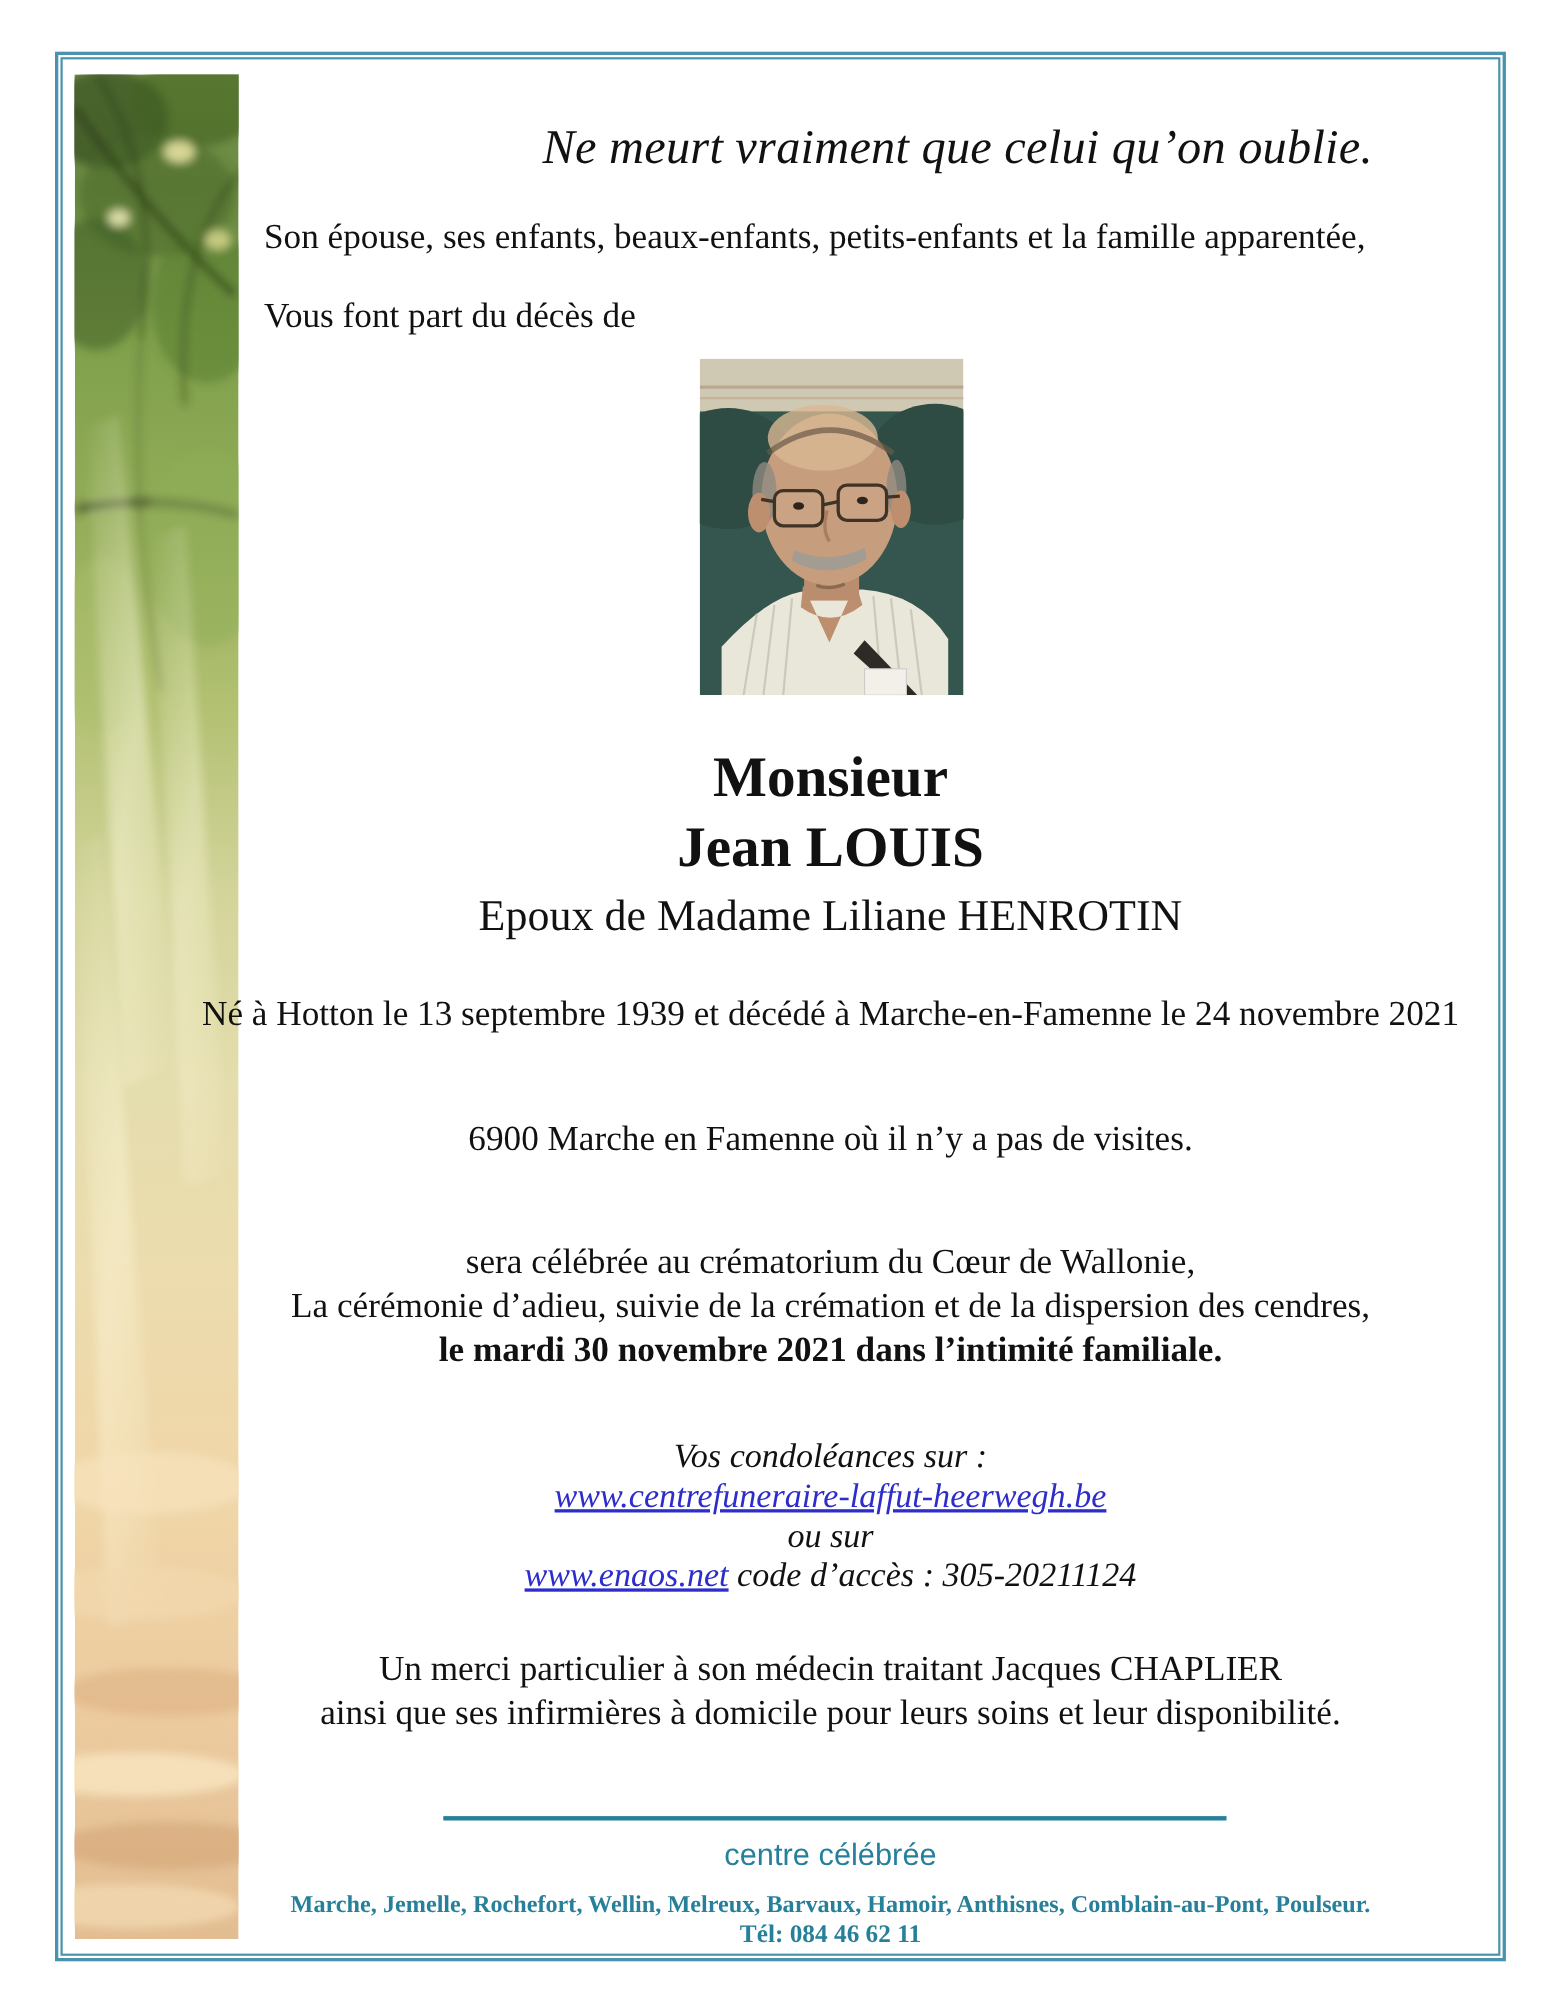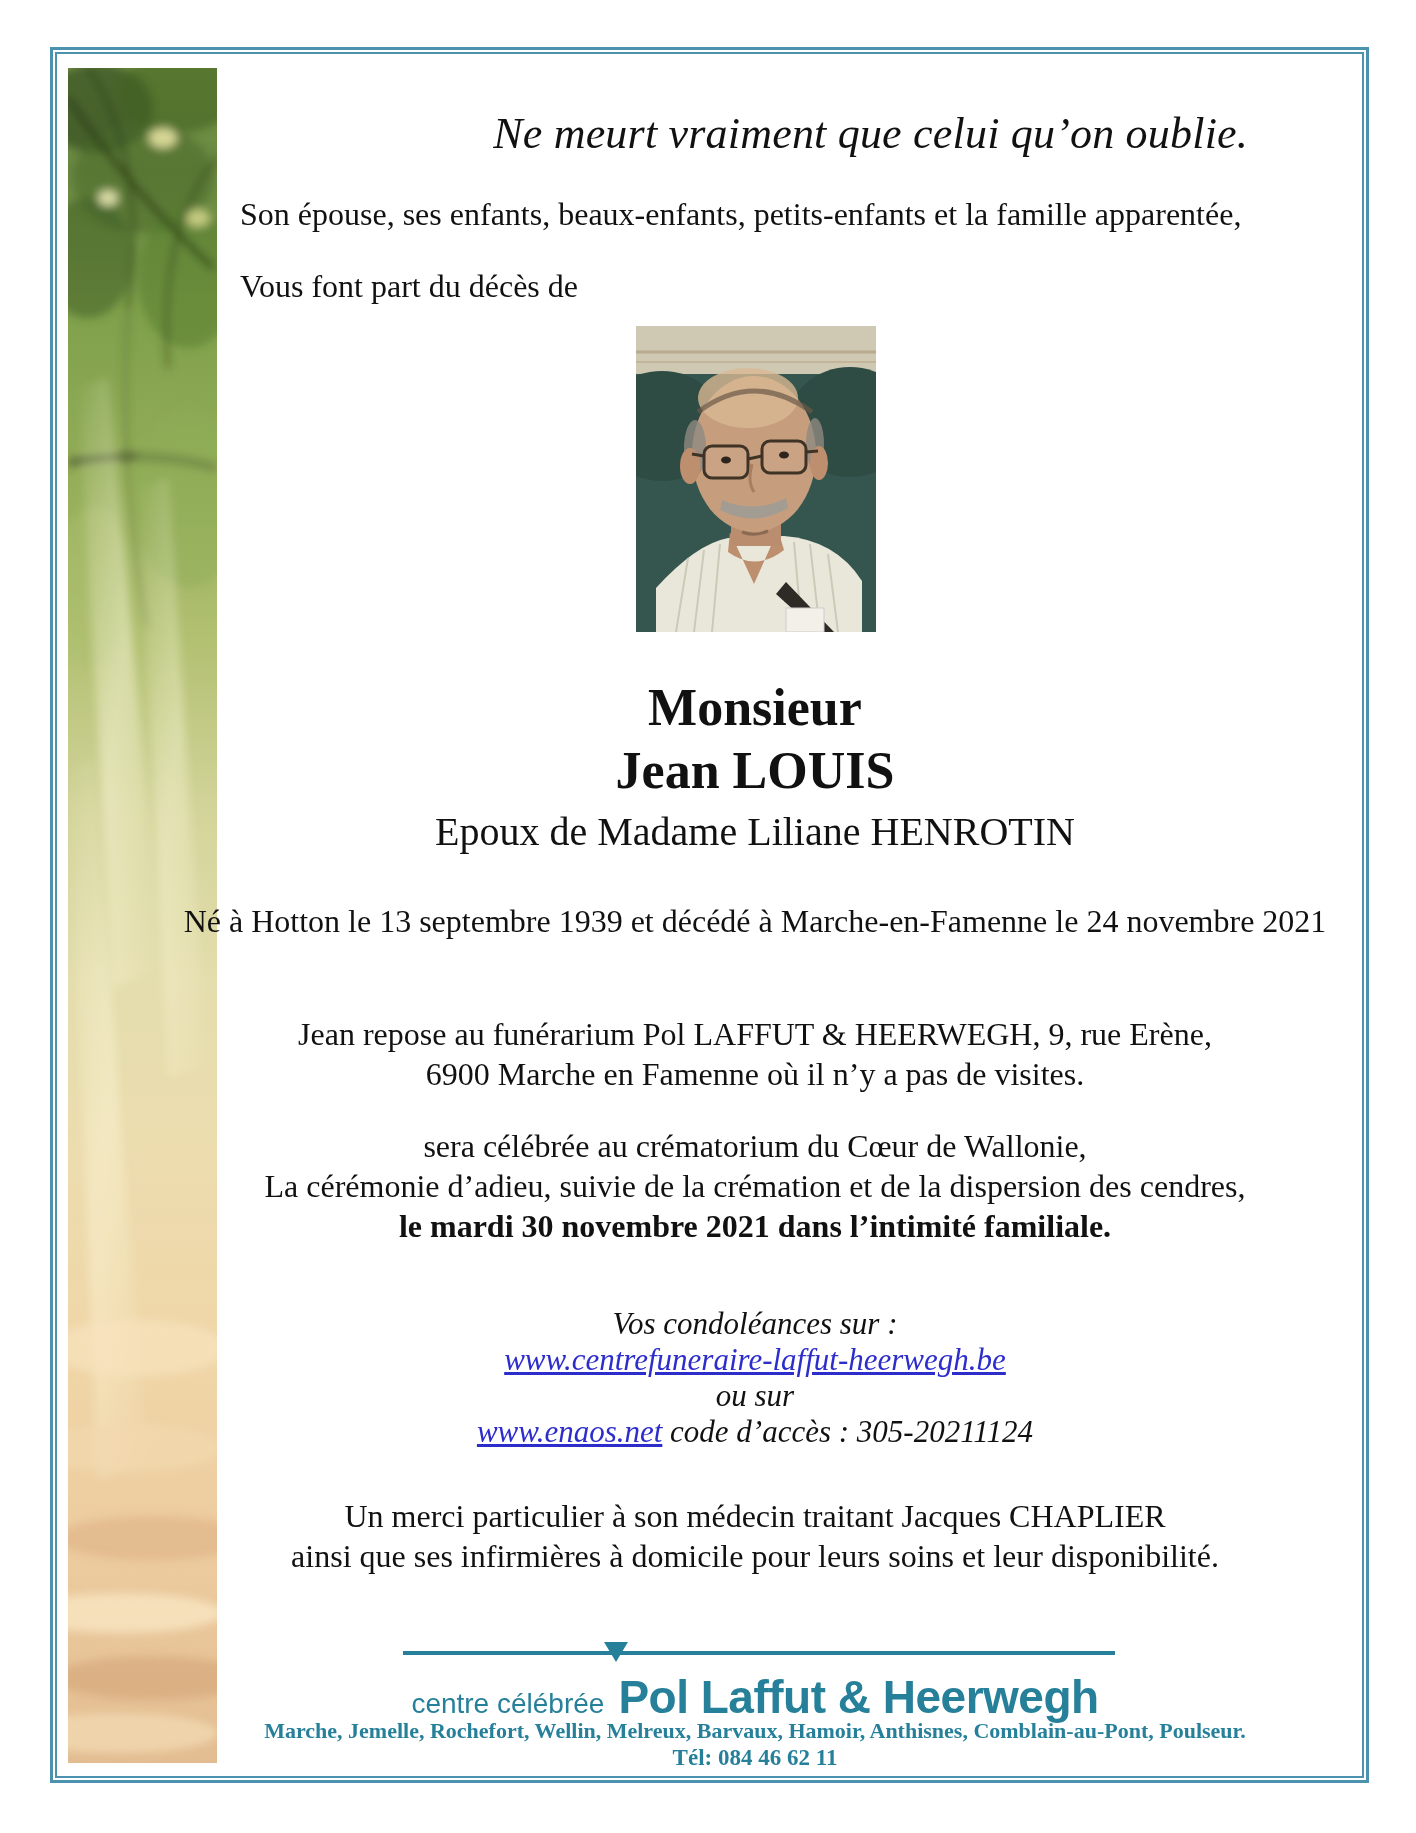--- a/index.html
+++ b/index.html
@@ -173,21 +173,20 @@
 
 <div class="centered name-block">
   <div class="title">Monsieur</div>
   <div class="name">Jean LOUIS</div>
   <div class="spouse">Epoux de Madame Liliane HENROTIN</div>
 </div>
 
 <div class="centered life-dates">Né à Hotton le 13 septembre 1939 et décédé à Marche-en-Famenne le 24 novembre 2021</div>
 
 <div class="centered repose">
-  <div>Jean repose au funérarium Pol LAFFUT &amp; HEERWEGH, 9, rue Erène,</div>
   <div>6900 Marche en Famenne où il n’y a pas de visites.</div>
 </div>
 
 <div class="centered ceremony">
   <div>sera célébrée au crématorium du Cœur de Wallonie,</div>
   <div>La cérémonie d’adieu, suivie de la crémation et de la dispersion des cendres,</div>
   <div class="bold">le mardi 30 novembre 2021 dans l’intimité familiale.</div>
 </div>
 
 <div class="centered condolences">
@@ -199,20 +198,16 @@
 
 <div class="centered thanks">
   <div>Un merci particulier à son médecin traitant Jacques CHAPLIER</div>
   <div>ainsi que ses infirmières à domicile pour leurs soins et leur disponibilité.</div>
 </div>
 
 <div class="footer-divider"></div>
 
 <div class="centered brand-row">
   <span class="brand-prefix">centre célébrée</span>
-  <span class="brand-name-wrap">
-    <span class="triangle-icon"></span>
-    <span class="brand-name">Pol Laffut &amp; Heerwegh</span>
-  </span>
 </div>
 
 <div class="centered locations">Marche, Jemelle, Rochefort, Wellin, Melreux, Barvaux, Hamoir, Anthisnes, Comblain-au-Pont, Poulseur.</div>
 <div class="centered phone">Tél: 084 46 62 11</div>
 
 </body></html>

